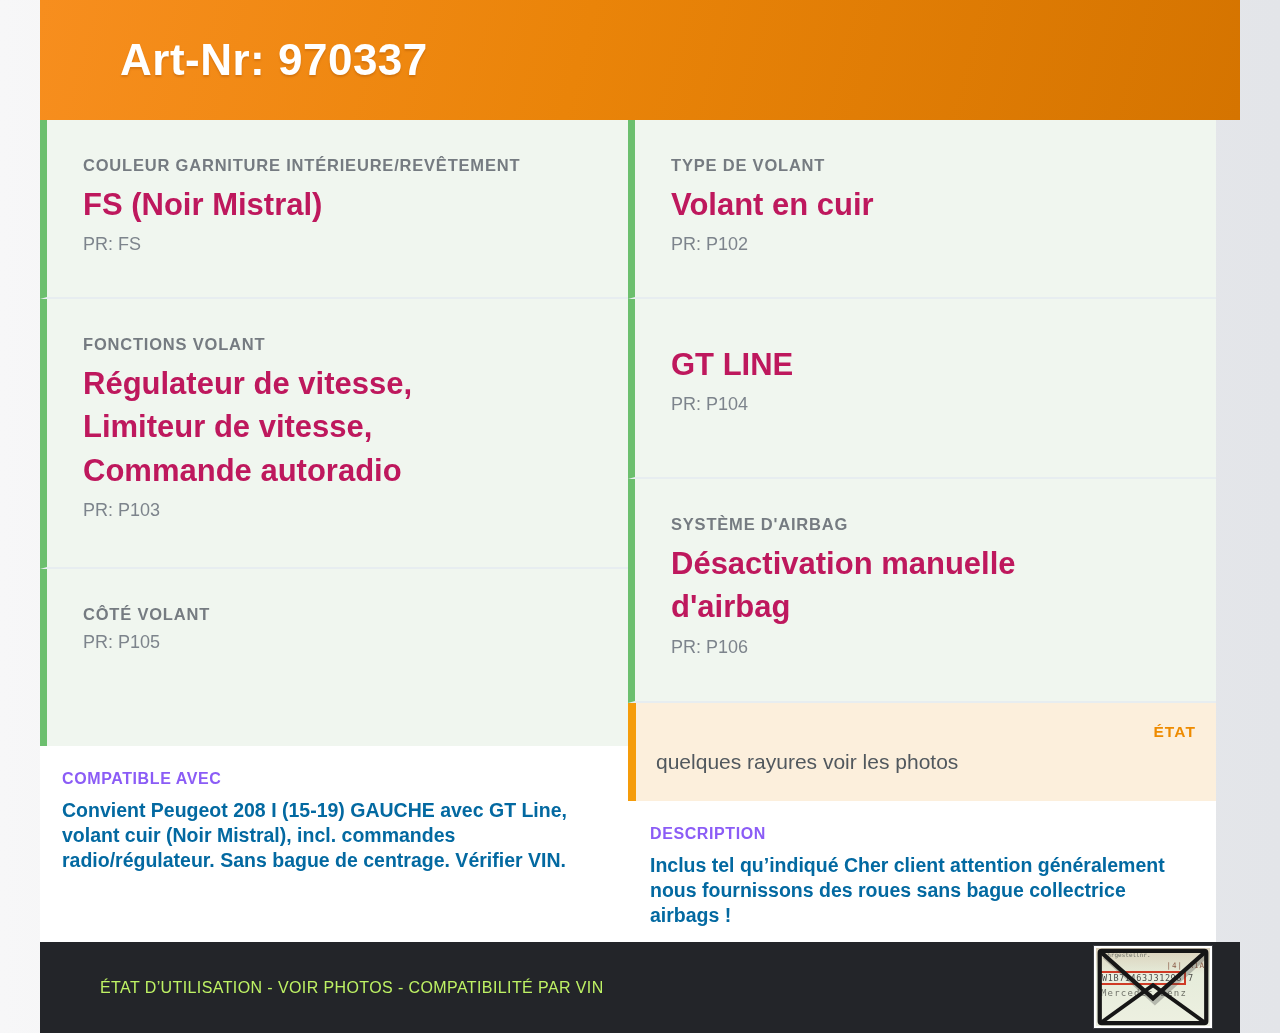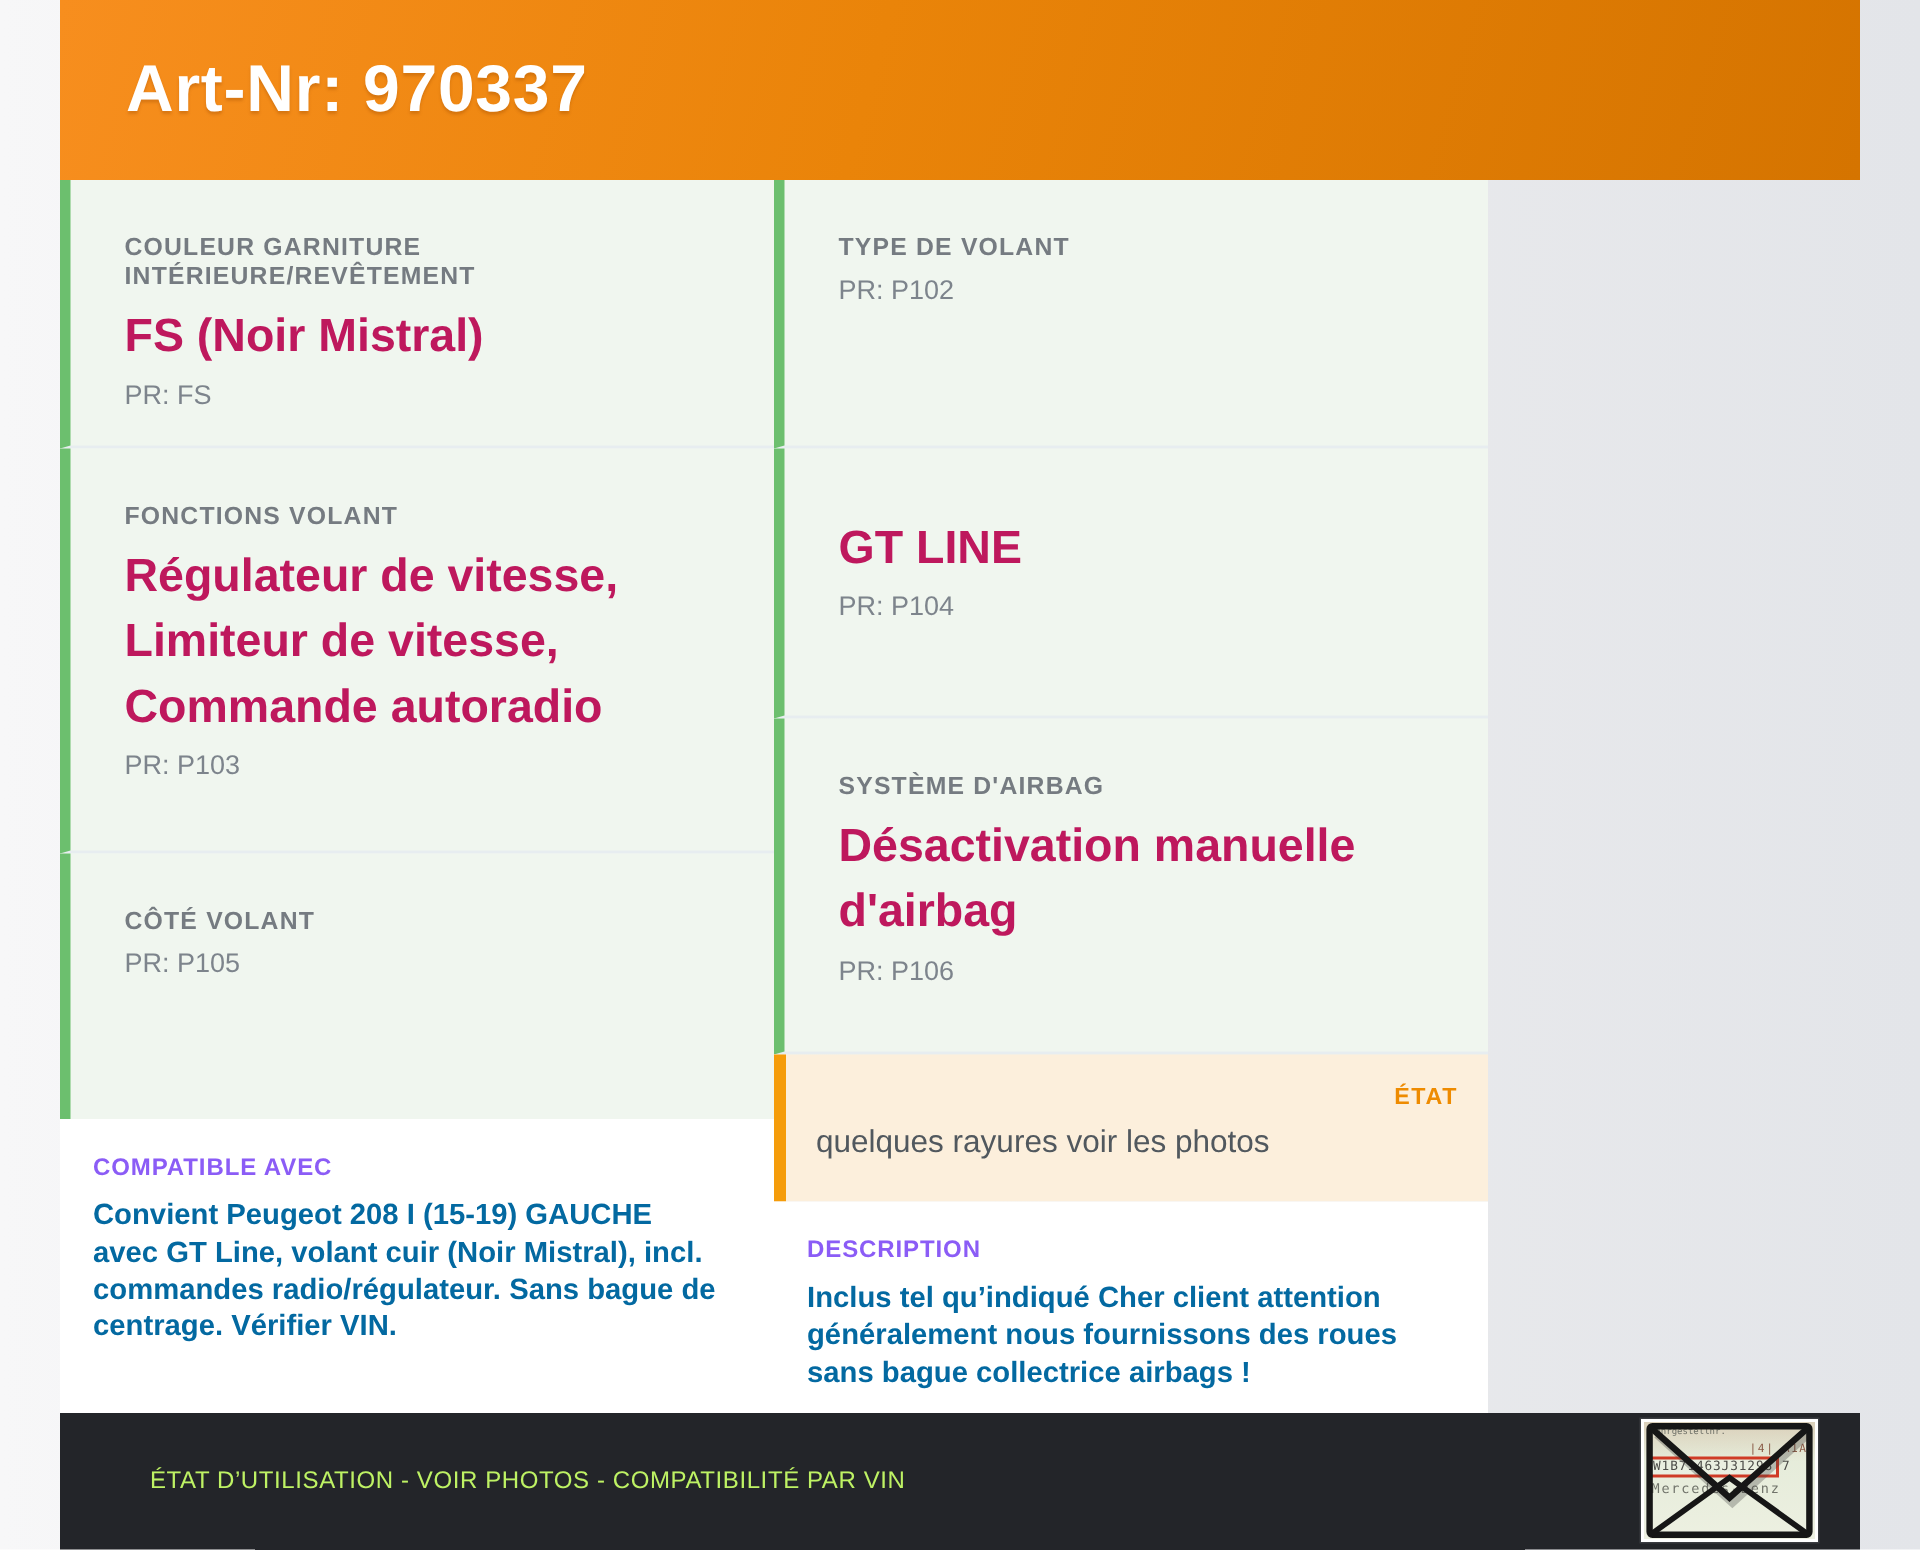--- a/index.html
+++ b/index.html
@@ -8,30 +8,30 @@
     background:linear-gradient(90deg,#f7f7f8 0%,#ececee 50%,#e3e5e9 100%);
     font-family:"Liberation Sans","DejaVu Sans",sans-serif;
     -webkit-font-smoothing:antialiased;
   }
   .page{position:absolute;left:40px;top:0;width:1200px;height:1033px;display:flex;flex-direction:column;}
 
   
   .header{
     height:120px;flex:0 0 120px;
     background:linear-gradient(105deg,#f78e1e 0%,#ea8409 45%,#d57400 100%);
-    display:flex;align-items:center;padding-left:44px;box-sizing:border-box;
+    display:flex;align-items:center;padding-left:80px;box-sizing:border-box;
   }
   .header h1{
     margin:0;color:#ffffff;font-size:44px;font-weight:700;letter-spacing:.5px;
     text-shadow:0 2px 2px rgba(150,70,0,.30);
   }
 
   
   .columns{display:flex;flex:1 1 auto;}
-  .col{width:476px;display:flex;flex-direction:column;}
+  .col{width:588px;display:flex;flex-direction:column;}
 
   
   .card{
     background:#f0f6ef;border-left:7px solid #6cbf6e;
     box-sizing:border-box;padding:36px 28px 0 36px;
     border-bottom:2px solid #e7edf0;
   }
   .h-a{height:179px;} .h-b{height:270px;} .h-c{height:177px;border-bottom:none;}
   .h-d{height:179px;} .h-e{height:180px;} .h-f{height:224px;}
 
@@ -121,20 +121,21 @@
       </section>
       <section class="white">
         <div class="label-sm">COMPATIBLE AVEC</div>
         <div class="body-text compat-text">Convient Peugeot 208 I (15-19) GAUCHE avec GT Line, volant cuir (Noir Mistral), incl. commandes radio/régulateur. Sans bague de centrage. Vérifier VIN.</div>
       </section>
     </div>
 
     <div class="col">
       <section class="card h-d">
         <div class="label">TYPE DE VOLANT</div>
+        <div class="value">Volant en cuir</div>
         <div class="pr">PR: P102</div>
       </section>
       <section class="card h-e">
         <div class="value">GT LINE</div>
         <div class="pr">PR: P104</div>
       </section>
       <section class="card h-f">
         <div class="label">SYSTÈME D'AIRBAG</div>
         <div class="value">Désactivation manuelle d'airbag</div>
         <div class="pr">PR: P106</div>

